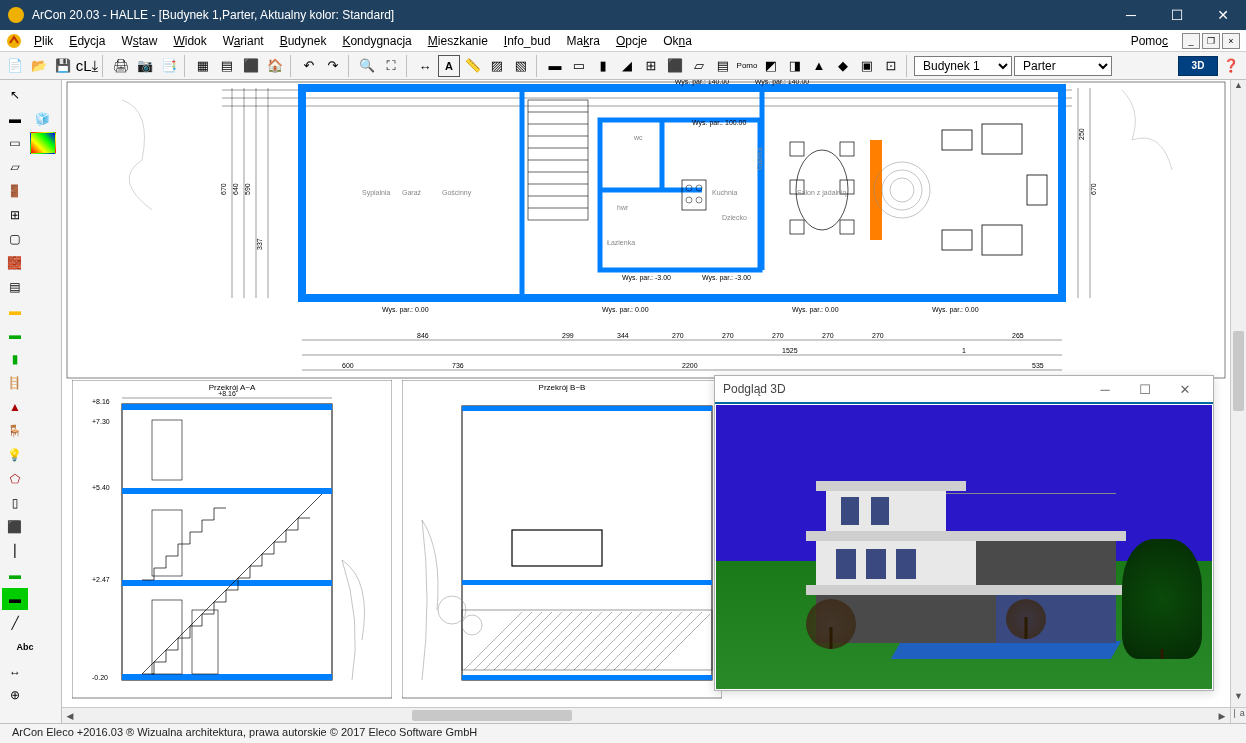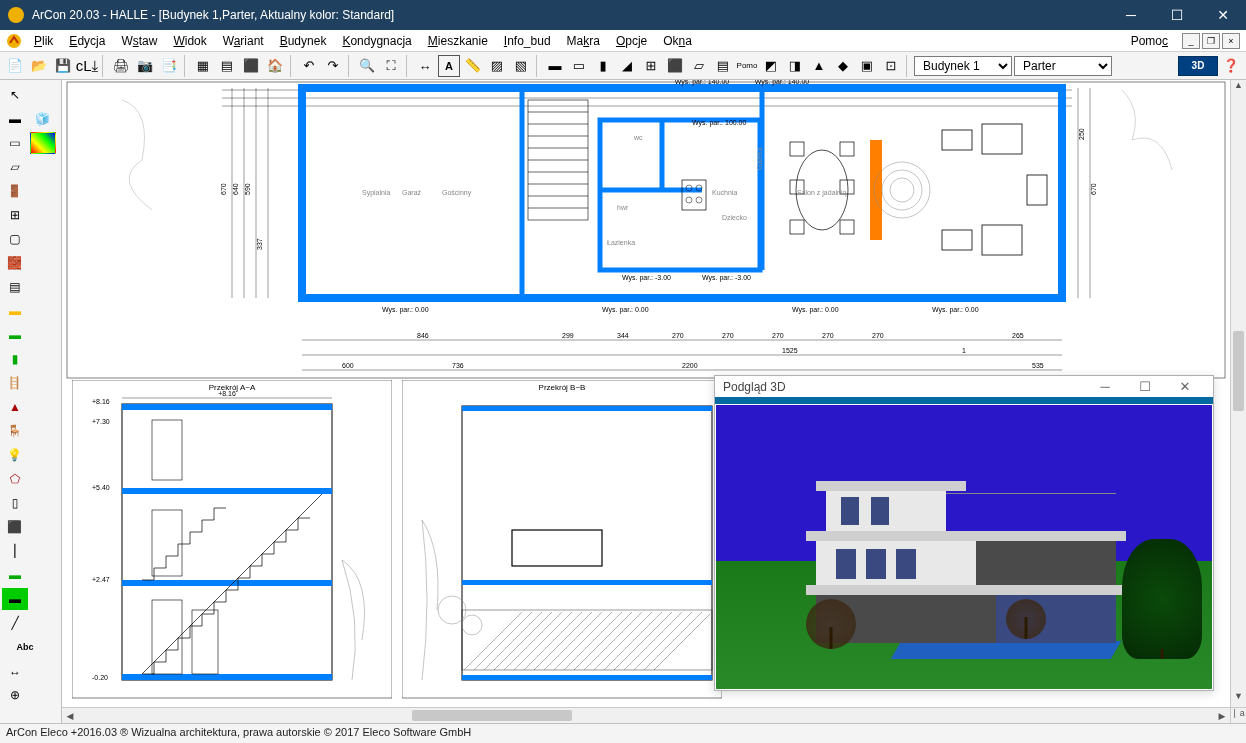--- a/index.html
+++ b/index.html
@@ -48,38 +48,38 @@
 .section-a { position: absolute; left: 10px; top: 300px; width: 320px; height: 320px; }
 .section-b { position: absolute; left: 340px; top: 300px; width: 320px; height: 320px; }
 
 svg { display: block; }
 .dim-text { font-size: 7px; fill: #000; font-family: Arial; }
 .room-text { font-size: 7px; fill: #888; font-family: Arial; }
 .sec-title { font-size: 8px; fill: #000; font-family: Arial; }
 
 
 .preview3d { position: absolute; right: 16px; bottom: 16px; width: 500px; height: 316px; background: #fff; border: 1px solid #b0b0b0; box-shadow: 0 2px 10px rgba(0,0,0,.15); }
-.preview3d .ptitle { height: 28px; background: #fff; border-bottom: 7px solid #0369a1; display: flex; align-items: center; padding: 0 8px; font-size: 12px; color: #444; }
+.preview3d .ptitle { height: 28px; background: #fff; border-bottom: 2px solid #0369a1; display: flex; align-items: center; padding: 0 8px; font-size: 12px; color: #444; }
 .preview3d .ptitle .spacer { flex: 1; }
 .preview3d .pbtn { width: 40px; text-align: center; font-size: 13px; color: #666; }
 .preview3d .render { position: absolute; left: 1px; right: 1px; top: 29px; bottom: 1px; background: linear-gradient(to bottom, #2a18c8 0%, #2a18c8 55%, #1a7a1a 55%, #2a8a2a 100%); overflow: hidden; }
 .building { position: absolute; left: 80px; bottom: 46px; width: 320px; height: 170px; }
 .building .slab { position: absolute; background: #cfcfcf; }
 .building .wall { position: absolute; background: #e8e8e8; }
 .building .dark { position: absolute; background: #4a4a4a; }
 .building .glass { position: absolute; background: #3a4a80; }
 .building .rail { position: absolute; border-top: 1px solid #888; }
 .pool { position: absolute; left: 180px; bottom: 30px; width: 220px; height: 18px; background: #2060c0; transform: skewX(-30deg); }
 .tree { position: absolute; bottom: 40px; }
 .tree .trunk { position: absolute; bottom: 0; left: 50%; width: 3px; height: 22px; background: #2a1a00; transform: translateX(-50%); }
 .tree .crown { width: 50px; height: 50px; border-radius: 50%; background: radial-gradient(circle, rgba(60,40,20,0.6), rgba(60,40,20,0.9)); }
 .tree.green .crown { background: radial-gradient(circle, #0a4a0a, #052a05); width: 80px; height: 120px; border-radius: 40% 40% 20% 20%; }
 
 
-.statusbar { position: absolute; left: 0; right: 0; bottom: 0; height: 20px; background: #f4f4f4; border-top: 1px solid #c0c0c0; font-size: 11px; color: #222; padding: 2px 6px; }
+.statusbar { position: absolute; left: 0; right: 0; bottom: 0; height: 20px; background: #f4f4f4; border-top: 1px solid #c0c0c0; font-size: 11px; color: #222; padding: 2px 12px; }
 </style>
 </head>
 <body>
 
 <div class="titlebar">
   <div class="app-icon"></div>
   <div class="title-text">ArCon 20.03 - HALLE - [Budynek 1,Parter, Aktualny kolor: Standard]</div>
   <div class="win-btns">
     <div class="win-btn">─</div>
     <div class="win-btn">☐</div>

